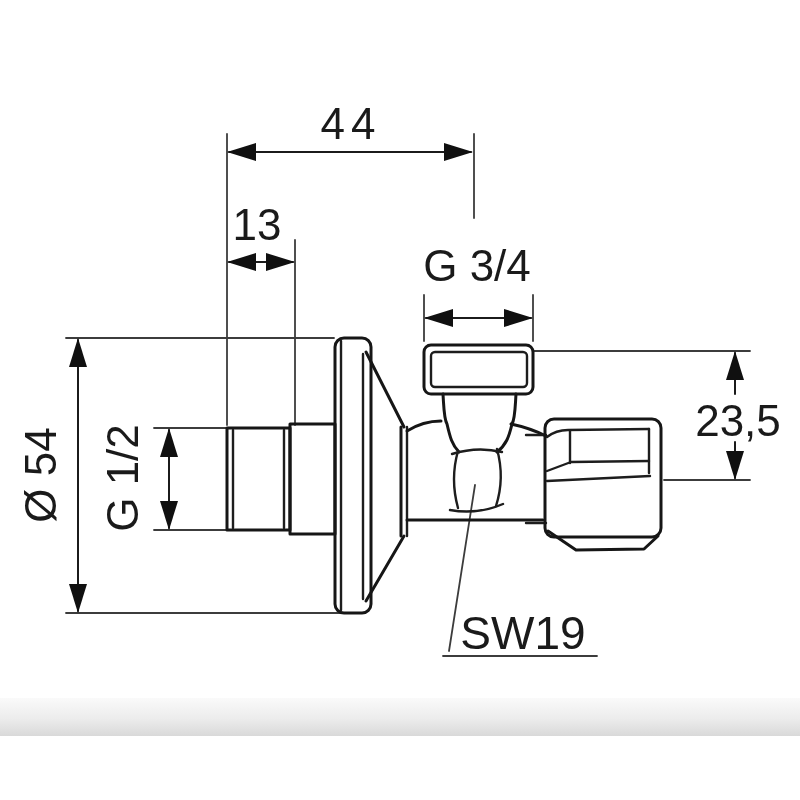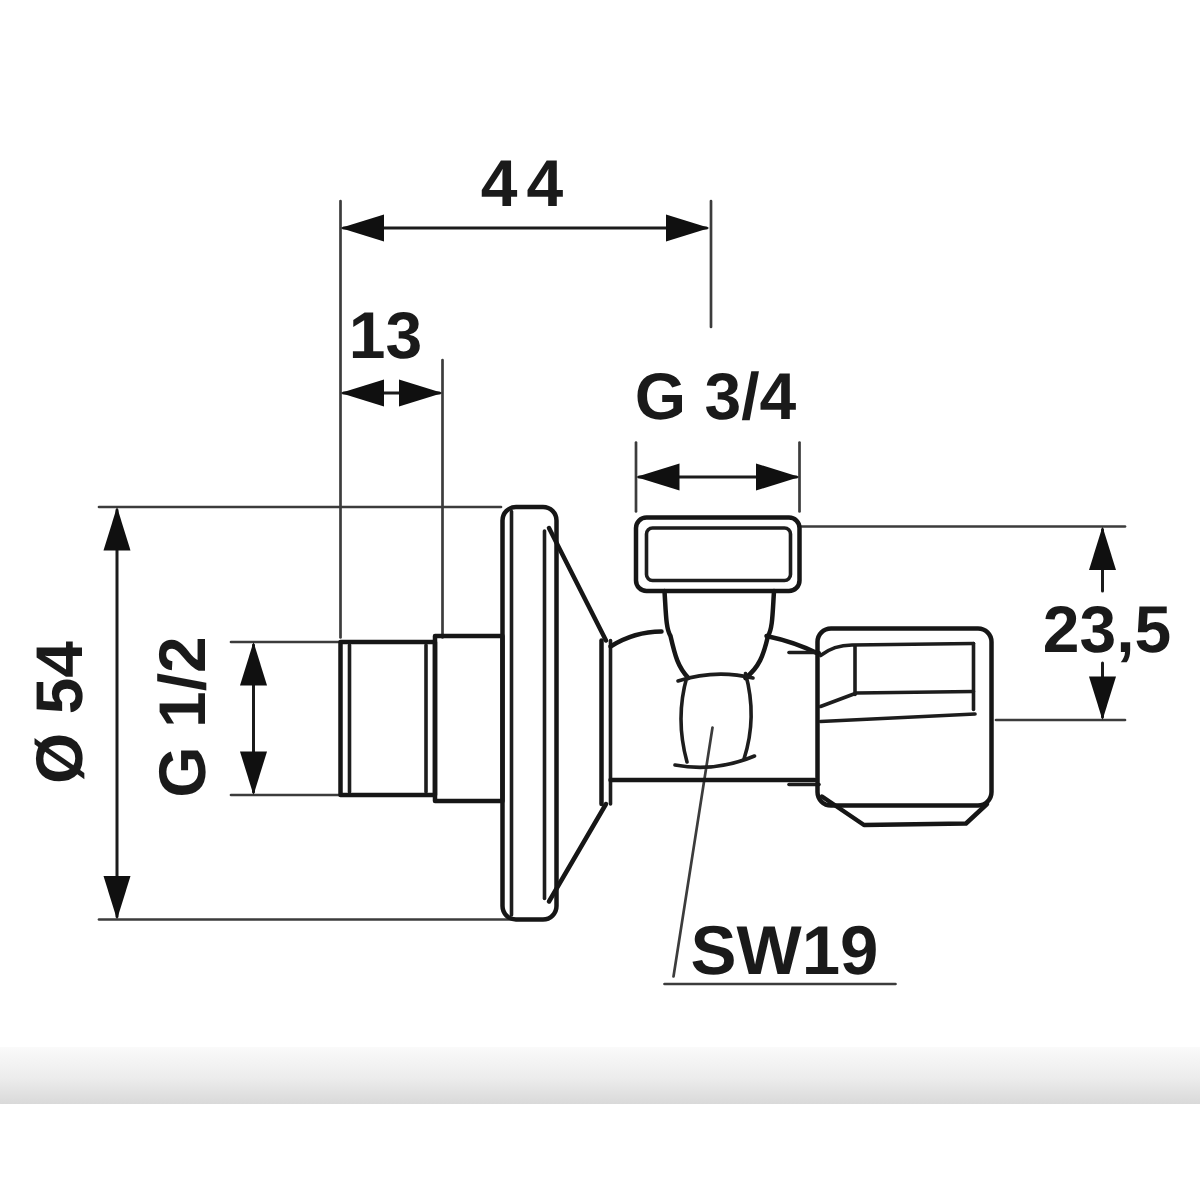--- a/index.html
+++ b/index.html
@@ -1,17 +1,17 @@
 <!DOCTYPE html>
 <html><head>
 <meta charset="utf-8">
 <style>
   html,body{margin:0;padding:0;background:#ffffff;}
   .stage{position:relative;width:800px;height:800px;background:#ffffff;overflow:hidden;
-         font-family:"Liberation Sans", sans-serif;font-weight:bold;}
+         font-family:"Liberation Sans", sans-serif;}
   .photo-edge{position:absolute;left:0;top:698px;width:800px;height:38px;
               background:linear-gradient(to bottom,#fafafa 0%,#ececec 55%,#d9d9d9 100%);}
   svg{position:absolute;left:0;top:0;}
   .thin{stroke:#3c3c3c;stroke-width:1.8;fill:none;stroke-linecap:round;}
   .dimline{stroke:#1b1b1b;stroke-width:2;fill:none;stroke-linecap:round;}
   .arrow{fill:#101010;stroke:none;}
   .outline{stroke:#161616;stroke-width:3;fill:none;stroke-linecap:round;stroke-linejoin:round;}
   .inner{stroke:#1d1d1d;stroke-width:2.4;fill:none;stroke-linecap:round;stroke-linejoin:round;}
   text{fill:#1a1a1a;}
   .dimtext{font-size:44px;}

